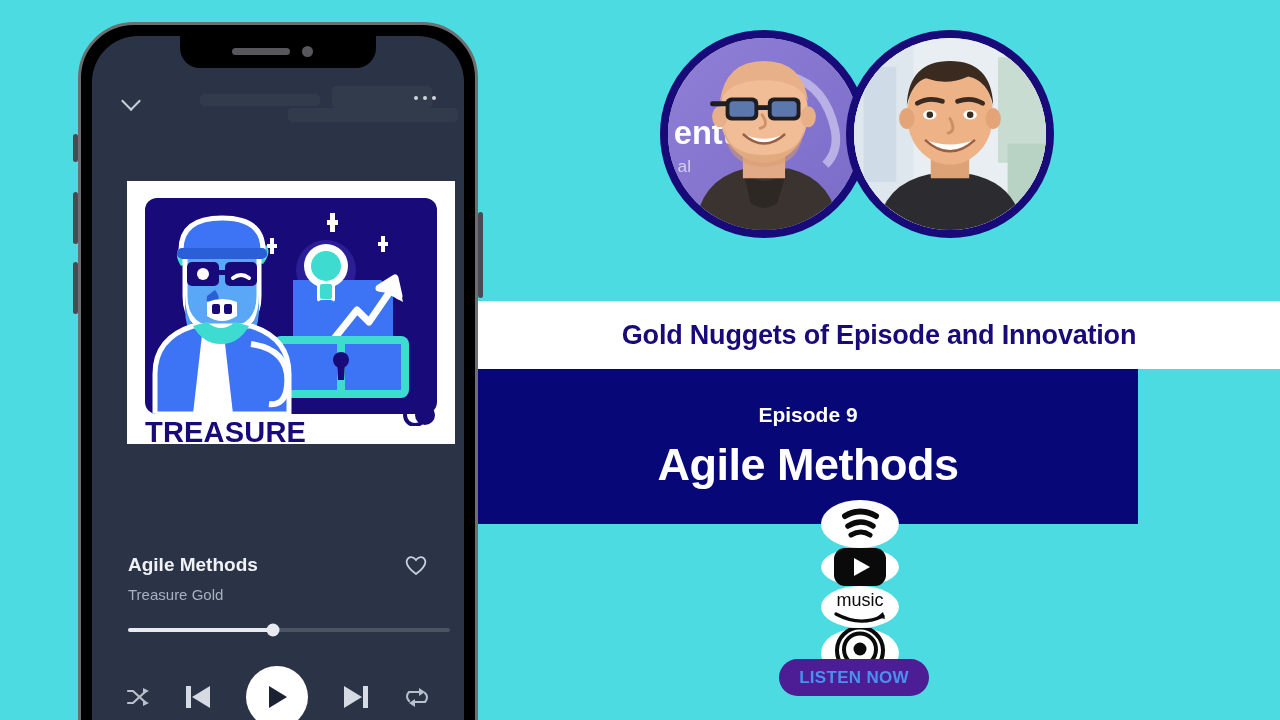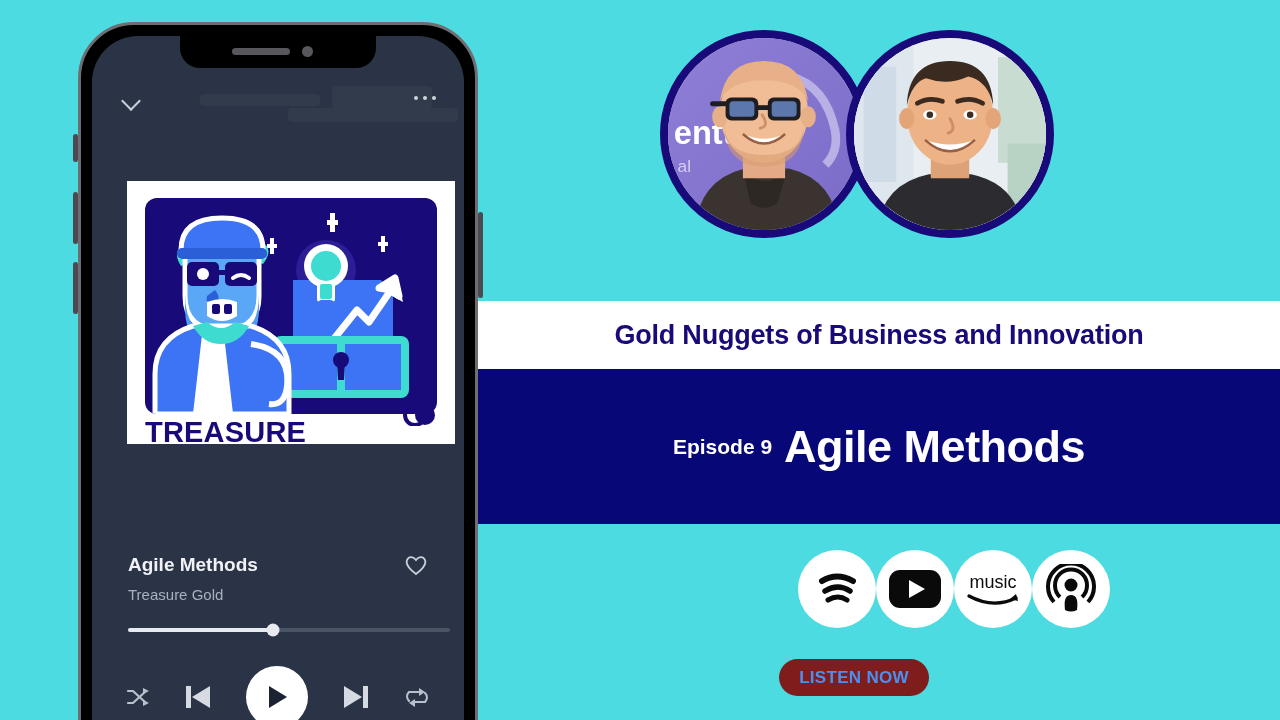--- a/index.html
+++ b/index.html
@@ -160,45 +160,46 @@
   #title-band {
     position: absolute; left: 478px; top: 301px; width: 802px; height: 68px;
     background: #ffffff;
     display: flex; align-items: center; justify-content: center;
   }
   #show-title {
     color: #180a78; font-size: 27px; font-weight: 800; letter-spacing: -0.2px;
     white-space: nowrap;
   }
   #episode-band {
-    position: absolute; left: 478px; top: 369px; width: 802px; height: 155px;
+    position: absolute; left: 478px; top: 369px; width: 660px; height: 155px;
     background: #080778;
-    display: flex; flex-direction: row; align-items: center; justify-content: center;
+    display: flex; flex-direction: column; align-items: center; justify-content: center;
     gap: 12px;
   }
   #episode-number { color: #ffffff; font-size: 21px; font-weight: 700; }
   #episode-title  { color: #ffffff; font-size: 45px; font-weight: 800; letter-spacing: -0.5px; }
 
   
   #platforms {
     position: absolute; left: 600px; top: 548px; width: 520px; height: 82px;
-    display: flex; align-items: center; justify-content: flex-end;
+    display: flex; align-items: center; justify-content: center;
     padding: 0 10px;
+    flex-direction: column;
   }
   .platform {
     width: 78px; height: 78px; border-radius: 50%;
     background: #fff;
     display: flex; align-items: center; justify-content: center;
   }
 
   
   #listen-now {
     position: absolute; left: 779px; top: 659px;
     width: 150px; height: 37px;
-    background: #7f1d1d; border: none; border-radius: 19px;
+    background: #4c1d95; border: none; border-radius: 19px;
     color: #4a90f0; font-size: 17px; font-weight: 700; letter-spacing: 0.3px;
     font-family: "Liberation Sans", sans-serif;
     cursor: pointer;
   }
 </style>
 </head>
 <body>
 
 <div id="stage">
 
@@ -429,21 +430,21 @@
 
         <path d="M100 84 q7 13 -2 15" fill="none" stroke="#cb8f63" stroke-width="3" stroke-linecap="round"></path>
 
         <path d="M74 106 q26 10 52 0 q-26 22 -52 0 z" fill="#ffffff"></path>
         <path d="M74 106 q26 24 52 0" fill="none" stroke="#9a5f42" stroke-width="2.5"></path>
       </svg>
     </div>
   </div>
 
   <div id="title-band">
-    <div id="show-title">Gold Nuggets of Business and Innovation</div>
+    <div id="show-title">Gold Nuggets of Episode and Innovation</div>
   </div>
 
   <div id="episode-band">
     <div id="episode-number">Episode 9</div>
     <div id="episode-title">Agile Methods</div>
   </div>
 
   <div id="platforms">
 
     <div class="platform">

